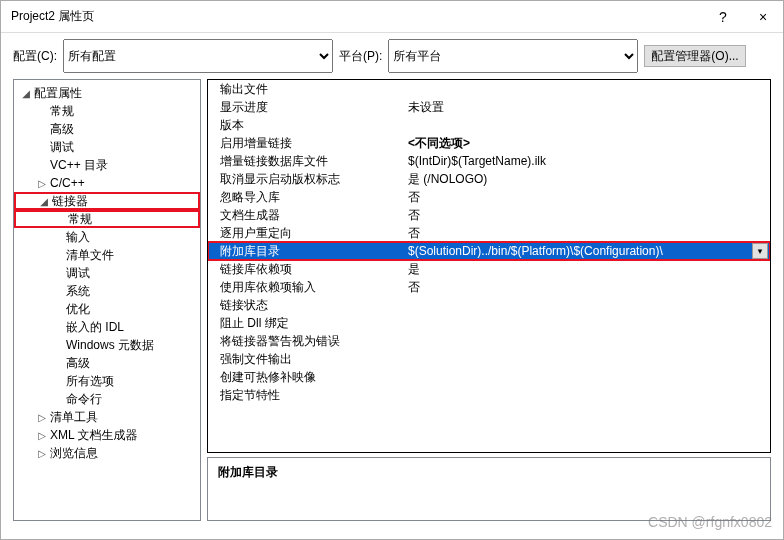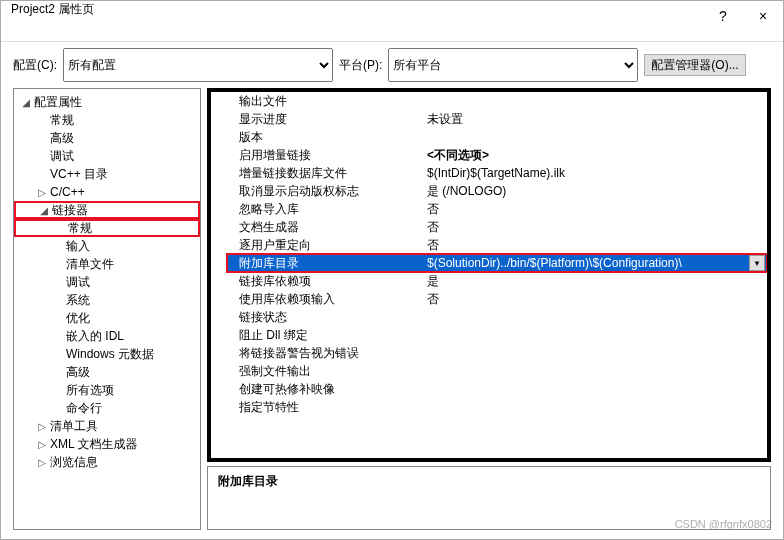--- a/index.html
+++ b/index.html
@@ -1,46 +1,46 @@
 <!DOCTYPE html>
 <html><head>
 <meta charset="utf-8">
 <style>
 * { box-sizing: border-box; font-family: "Microsoft YaHei", "Segoe UI", sans-serif; font-size: 12px; }
 body { margin: 0; background: #fff; width: 784px; height: 540px; overflow: hidden; border: 1px solid #aaa; }
-.titlebar { display: flex; height: 41px; border-bottom: 1px solid #ddd; }
+.titlebar { display: flex; align-items: center; height: 32px; border-bottom: 1px solid #ddd; }
 .titlebar .title { padding-left: 10px; flex: 1; }
 .titlebar .btn { width: 40px; text-align: center; line-height: 30px; font-size: 14px; }
 .toolbar { display: flex; align-items: center; padding: 6px 12px; gap: 6px; }
 .toolbar select { height: 34px; }
 .config-select { flex: 1; max-width: 270px; }
 .platform-select { flex: 1; max-width: 250px; }
 .config-mgr { min-width: 100px; height: 22px; background: #e1e1e1; border: 1px solid #adadad; }
 .body { display: flex; height: 448px; padding: 0 12px 6px 12px; gap: 6px; }
 .tree-panel { width: 188px; border: 1px solid #828790; overflow: auto; padding: 4px 0; }
 .tree-item { display: flex; align-items: center; height: 18px; padding-left: 4px; }
 .tree-item .exp { width: 12px; text-align: center; font-size: 10px; color: #555; }
 .tree-item .label { padding-left: 2px; }
 .indent-0 { padding-left: 6px; }
 .indent-1 { padding-left: 22px; }
 .indent-2 { padding-left: 38px; }
 .hl-red { border: 2px solid #e81123; }
 .right-panel { flex: 1; display: flex; flex-direction: column; gap: 4px; }
-.grid { flex: 1; border: 4px solid #000000; overflow: auto; padding-left: 16px; }
+.grid { flex: 1; border: 1px solid #000000; overflow: auto; }
 .row { display: flex; height: 18px; align-items: center; }
 .row .key { width: 200px; padding-left: 12px; }
 .row .val { flex: 1; }
 .row.selected { background: #0a62cc; color: #fff; }
 .row.selected .dropdown { width: 16px; height: 16px; background: #e1e1e1; border: 1px solid #999; color: #000; text-align: center; font-size: 9px; line-height: 14px; margin-right: 2px; }
 .hl-row-red { outline: 2px solid #e81123; outline-offset: -1px; }
 .desc { height: 64px; border: 1px solid #828790; padding: 6px 10px; }
 .desc .desc-title { font-weight: bold; margin-bottom: 2px; }
 .footer { display: flex; justify-content: flex-end; gap: 8px; padding: 4px 12px 8px 0; }
 .footer button { width: 80px; height: 32px; background: #e1e1e1; border: 1px solid #adadad; margin-top: 29px; }
-.watermark { position: absolute; right: 12px; bottom: 10px; color: rgba(120,120,120,0.6); font-size: 11px; pointer-events: none; }
+.watermark { position: absolute; right: 12px; bottom: 10px; color: rgba(120,120,120,0.6); font-size: 14px; pointer-events: none; }
 </style>
 </head>
 <body>
 
 <div class="titlebar">
   <span class="title">Project2 属性页</span>
   <span class="btn">?</span>
   <span class="btn">×</span>
 </div>
 

